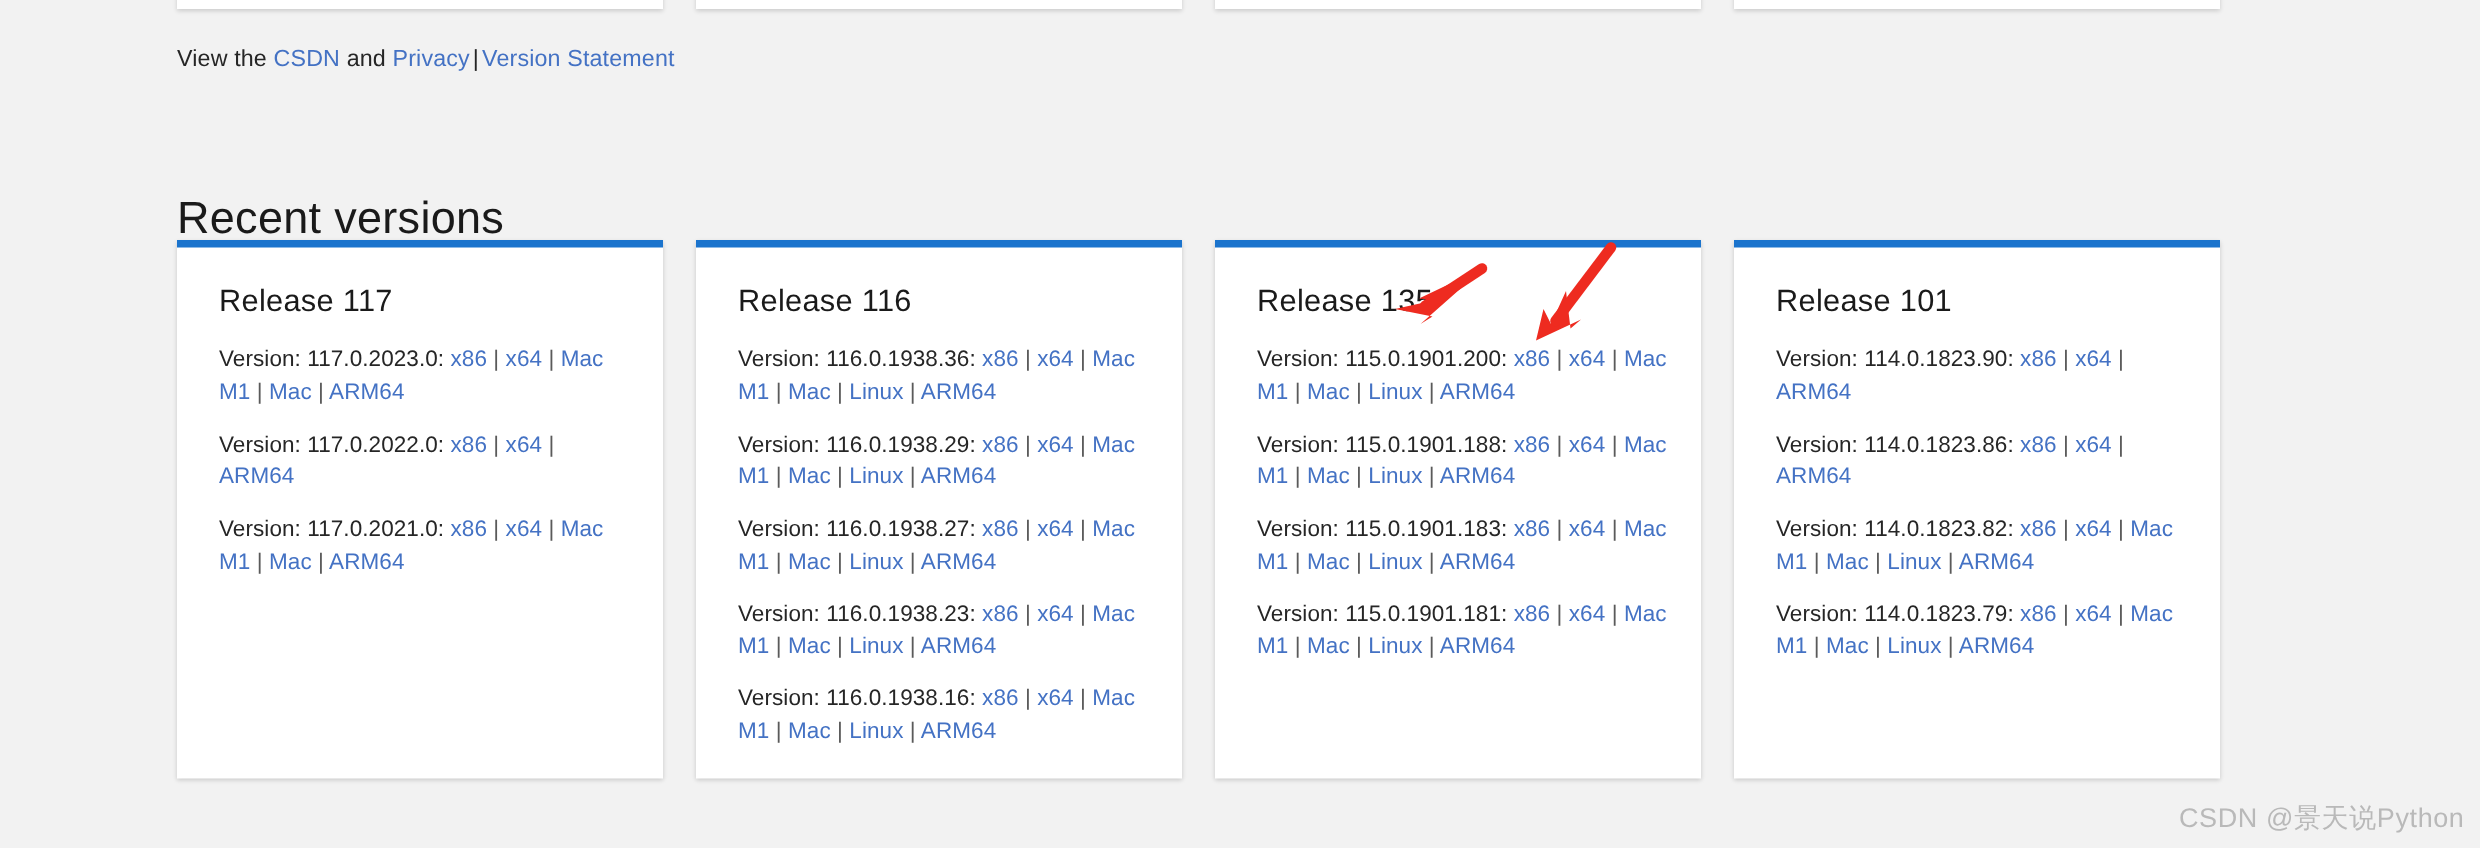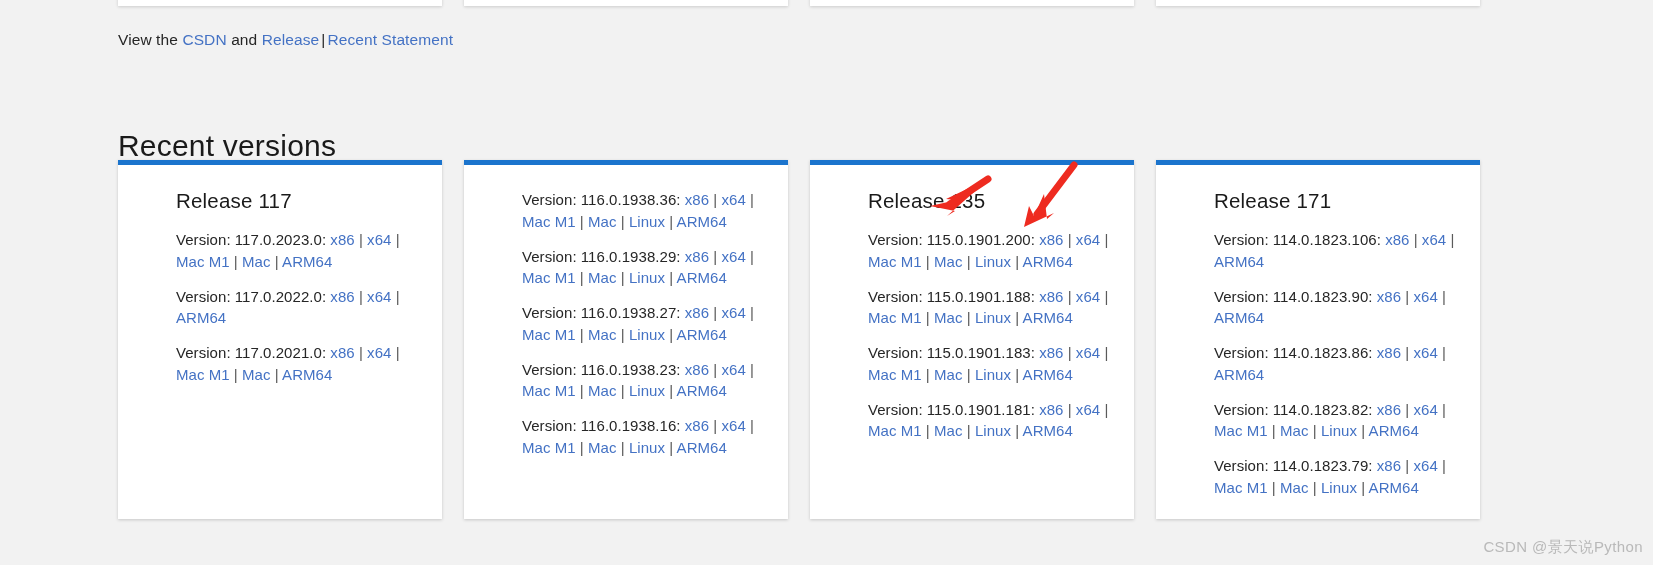--- a/index.html
+++ b/index.html
@@ -85,21 +85,20 @@
     min-height: 341px;
     position: relative;
   }
   .card-accent {
     height: 5px;
     background: #1b74cd;
     width: 100%;
   }
   .card-body {
     padding: 24px 22px 20px 28px;
-    margin-left: 30px;
   }
   .card-title {
     font-size: 20.5px;
     font-weight: 400;
     color: #1a1a1a;
     margin: 0 0 16px 0;
     letter-spacing: 0.2px;
   }
   .version-row {
     font-size: 15px;
@@ -127,79 +126,79 @@
     width: 1653px;
     height: 565px;
     pointer-events: none;
   }
 
   
   .watermark {
     position: absolute;
     right: 10px;
     bottom: 8px;
-    font-size: 15px;
+    font-size: 18px;
     color: #b9b9b9;
     letter-spacing: 0.4px;
     white-space: nowrap;
   }
 </style>
 </head>
 <body>
 
 <div class="top-strip">
   <div class="top-card" style="left:118px;width:324px;"></div>
   <div class="top-card" style="left:464px;width:324px;"></div>
   <div class="top-card" style="left:810px;width:324px;"></div>
   <div class="top-card" style="left:1156px;width:324px;"></div>
 </div>
 
 <div class="page">
 
   <div class="legal-line">
-    <span>View the </span><a href="#">CSDN</a><span> and </span><a href="#">Release</a><span class="sep">|</span><a href="#">Recent Statement</a>
+    <span>View the </span><a href="#">CSDN</a><span> and </span><a href="#">Privacy</a><span class="sep">|</span><a href="#">Version Statement</a>
   </div>
 
   <h2 class="section-title">Recent versions</h2>
 
   <div class="cards" id="cards-container">
       <div class="card">
         <div class="card-accent" style="background: rgb(27, 116, 205);"></div>
         <div class="card-body">
           <h3 class="card-title">Release 117</h3>
           <div class="version-row"><span>Version: </span><span>117.0.2023.0</span>: <a href="#" style="color: rgb(68, 114, 196);">x86</a><span class="bar"> | </span><a href="#" style="color: rgb(68, 114, 196);">x64</a><span class="bar"> | </span><a href="#" style="color: rgb(68, 114, 196);">Mac M1</a><span class="bar"> | </span><a href="#" style="color: rgb(68, 114, 196);">Mac</a><span class="bar"> | </span><a href="#" style="color: rgb(68, 114, 196);">ARM64</a></div>
           <div class="version-row"><span>Version: </span><span>117.0.2022.0</span>: <a href="#" style="color: rgb(68, 114, 196);">x86</a><span class="bar"> | </span><a href="#" style="color: rgb(68, 114, 196);">x64</a><span class="bar"> | </span><a href="#" style="color: rgb(68, 114, 196);">ARM64</a></div>
           <div class="version-row"><span>Version: </span><span>117.0.2021.0</span>: <a href="#" style="color: rgb(68, 114, 196);">x86</a><span class="bar"> | </span><a href="#" style="color: rgb(68, 114, 196);">x64</a><span class="bar"> | </span><a href="#" style="color: rgb(68, 114, 196);">Mac M1</a><span class="bar"> | </span><a href="#" style="color: rgb(68, 114, 196);">Mac</a><span class="bar"> | </span><a href="#" style="color: rgb(68, 114, 196);">ARM64</a></div>
         </div>
       </div>
       <div class="card">
         <div class="card-accent" style="background: rgb(27, 116, 205);"></div>
         <div class="card-body">
+          <h3 class="card-title">Release 116</h3>
           <div class="version-row"><span>Version: </span><span>116.0.1938.36</span>: <a href="#" style="color: rgb(68, 114, 196);">x86</a><span class="bar"> | </span><a href="#" style="color: rgb(68, 114, 196);">x64</a><span class="bar"> | </span><a href="#" style="color: rgb(68, 114, 196);">Mac M1</a><span class="bar"> | </span><a href="#" style="color: rgb(68, 114, 196);">Mac</a><span class="bar"> | </span><a href="#" style="color: rgb(68, 114, 196);">Linux</a><span class="bar"> | </span><a href="#" style="color: rgb(68, 114, 196);">ARM64</a></div>
           <div class="version-row"><span>Version: </span><span>116.0.1938.29</span>: <a href="#" style="color: rgb(68, 114, 196);">x86</a><span class="bar"> | </span><a href="#" style="color: rgb(68, 114, 196);">x64</a><span class="bar"> | </span><a href="#" style="color: rgb(68, 114, 196);">Mac M1</a><span class="bar"> | </span><a href="#" style="color: rgb(68, 114, 196);">Mac</a><span class="bar"> | </span><a href="#" style="color: rgb(68, 114, 196);">Linux</a><span class="bar"> | </span><a href="#" style="color: rgb(68, 114, 196);">ARM64</a></div>
           <div class="version-row"><span>Version: </span><span>116.0.1938.27</span>: <a href="#" style="color: rgb(68, 114, 196);">x86</a><span class="bar"> | </span><a href="#" style="color: rgb(68, 114, 196);">x64</a><span class="bar"> | </span><a href="#" style="color: rgb(68, 114, 196);">Mac M1</a><span class="bar"> | </span><a href="#" style="color: rgb(68, 114, 196);">Mac</a><span class="bar"> | </span><a href="#" style="color: rgb(68, 114, 196);">Linux</a><span class="bar"> | </span><a href="#" style="color: rgb(68, 114, 196);">ARM64</a></div>
           <div class="version-row"><span>Version: </span><span>116.0.1938.23</span>: <a href="#" style="color: rgb(68, 114, 196);">x86</a><span class="bar"> | </span><a href="#" style="color: rgb(68, 114, 196);">x64</a><span class="bar"> | </span><a href="#" style="color: rgb(68, 114, 196);">Mac M1</a><span class="bar"> | </span><a href="#" style="color: rgb(68, 114, 196);">Mac</a><span class="bar"> | </span><a href="#" style="color: rgb(68, 114, 196);">Linux</a><span class="bar"> | </span><a href="#" style="color: rgb(68, 114, 196);">ARM64</a></div>
           <div class="version-row"><span>Version: </span><span>116.0.1938.16</span>: <a href="#" style="color: rgb(68, 114, 196);">x86</a><span class="bar"> | </span><a href="#" style="color: rgb(68, 114, 196);">x64</a><span class="bar"> | </span><a href="#" style="color: rgb(68, 114, 196);">Mac M1</a><span class="bar"> | </span><a href="#" style="color: rgb(68, 114, 196);">Mac</a><span class="bar"> | </span><a href="#" style="color: rgb(68, 114, 196);">Linux</a><span class="bar"> | </span><a href="#" style="color: rgb(68, 114, 196);">ARM64</a></div>
         </div>
       </div>
       <div class="card">
         <div class="card-accent" style="background: rgb(27, 116, 205);"></div>
         <div class="card-body">
           <h3 class="card-title">Release 135</h3>
           <div class="version-row"><span>Version: </span><span>115.0.1901.200</span>: <a href="#" style="color: rgb(68, 114, 196);">x86</a><span class="bar"> | </span><a href="#" style="color: rgb(68, 114, 196);">x64</a><span class="bar"> | </span><a href="#" style="color: rgb(68, 114, 196);">Mac M1</a><span class="bar"> | </span><a href="#" style="color: rgb(68, 114, 196);">Mac</a><span class="bar"> | </span><a href="#" style="color: rgb(68, 114, 196);">Linux</a><span class="bar"> | </span><a href="#" style="color: rgb(68, 114, 196);">ARM64</a></div>
           <div class="version-row"><span>Version: </span><span>115.0.1901.188</span>: <a href="#" style="color: rgb(68, 114, 196);">x86</a><span class="bar"> | </span><a href="#" style="color: rgb(68, 114, 196);">x64</a><span class="bar"> | </span><a href="#" style="color: rgb(68, 114, 196);">Mac M1</a><span class="bar"> | </span><a href="#" style="color: rgb(68, 114, 196);">Mac</a><span class="bar"> | </span><a href="#" style="color: rgb(68, 114, 196);">Linux</a><span class="bar"> | </span><a href="#" style="color: rgb(68, 114, 196);">ARM64</a></div>
           <div class="version-row"><span>Version: </span><span>115.0.1901.183</span>: <a href="#" style="color: rgb(68, 114, 196);">x86</a><span class="bar"> | </span><a href="#" style="color: rgb(68, 114, 196);">x64</a><span class="bar"> | </span><a href="#" style="color: rgb(68, 114, 196);">Mac M1</a><span class="bar"> | </span><a href="#" style="color: rgb(68, 114, 196);">Mac</a><span class="bar"> | </span><a href="#" style="color: rgb(68, 114, 196);">Linux</a><span class="bar"> | </span><a href="#" style="color: rgb(68, 114, 196);">ARM64</a></div>
           <div class="version-row"><span>Version: </span><span>115.0.1901.181</span>: <a href="#" style="color: rgb(68, 114, 196);">x86</a><span class="bar"> | </span><a href="#" style="color: rgb(68, 114, 196);">x64</a><span class="bar"> | </span><a href="#" style="color: rgb(68, 114, 196);">Mac M1</a><span class="bar"> | </span><a href="#" style="color: rgb(68, 114, 196);">Mac</a><span class="bar"> | </span><a href="#" style="color: rgb(68, 114, 196);">Linux</a><span class="bar"> | </span><a href="#" style="color: rgb(68, 114, 196);">ARM64</a></div>
         </div>
       </div>
       <div class="card">
         <div class="card-accent" style="background: rgb(27, 116, 205);"></div>
         <div class="card-body">
-          <h3 class="card-title">Release 171</h3>
-          <div class="version-row"><span>Version: </span><span>114.0.1823.106</span>: <a href="#" style="color: rgb(68, 114, 196);">x86</a><span class="bar"> | </span><a href="#" style="color: rgb(68, 114, 196);">x64</a><span class="bar"> | </span><a href="#" style="color: rgb(68, 114, 196);">ARM64</a></div>
+          <h3 class="card-title">Release 101</h3>
           <div class="version-row"><span>Version: </span><span>114.0.1823.90</span>: <a href="#" style="color: rgb(68, 114, 196);">x86</a><span class="bar"> | </span><a href="#" style="color: rgb(68, 114, 196);">x64</a><span class="bar"> | </span><a href="#" style="color: rgb(68, 114, 196);">ARM64</a></div>
           <div class="version-row"><span>Version: </span><span>114.0.1823.86</span>: <a href="#" style="color: rgb(68, 114, 196);">x86</a><span class="bar"> | </span><a href="#" style="color: rgb(68, 114, 196);">x64</a><span class="bar"> | </span><a href="#" style="color: rgb(68, 114, 196);">ARM64</a></div>
           <div class="version-row"><span>Version: </span><span>114.0.1823.82</span>: <a href="#" style="color: rgb(68, 114, 196);">x86</a><span class="bar"> | </span><a href="#" style="color: rgb(68, 114, 196);">x64</a><span class="bar"> | </span><a href="#" style="color: rgb(68, 114, 196);">Mac M1</a><span class="bar"> | </span><a href="#" style="color: rgb(68, 114, 196);">Mac</a><span class="bar"> | </span><a href="#" style="color: rgb(68, 114, 196);">Linux</a><span class="bar"> | </span><a href="#" style="color: rgb(68, 114, 196);">ARM64</a></div>
           <div class="version-row"><span>Version: </span><span>114.0.1823.79</span>: <a href="#" style="color: rgb(68, 114, 196);">x86</a><span class="bar"> | </span><a href="#" style="color: rgb(68, 114, 196);">x64</a><span class="bar"> | </span><a href="#" style="color: rgb(68, 114, 196);">Mac M1</a><span class="bar"> | </span><a href="#" style="color: rgb(68, 114, 196);">Mac</a><span class="bar"> | </span><a href="#" style="color: rgb(68, 114, 196);">Linux</a><span class="bar"> | </span><a href="#" style="color: rgb(68, 114, 196);">ARM64</a></div>
         </div>
       </div>
     </div>
 
 </div>
 

